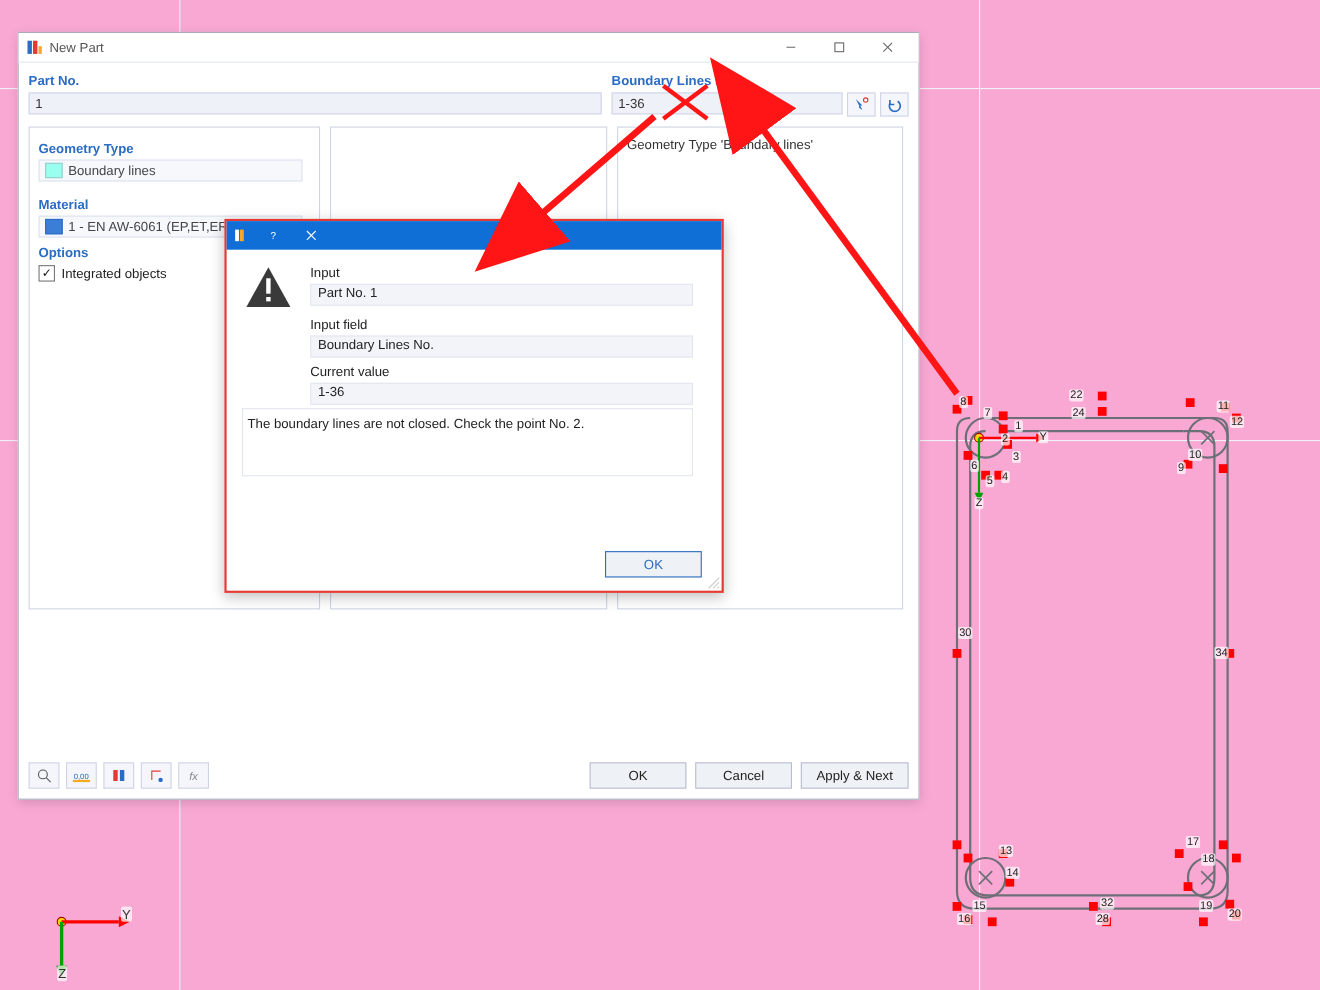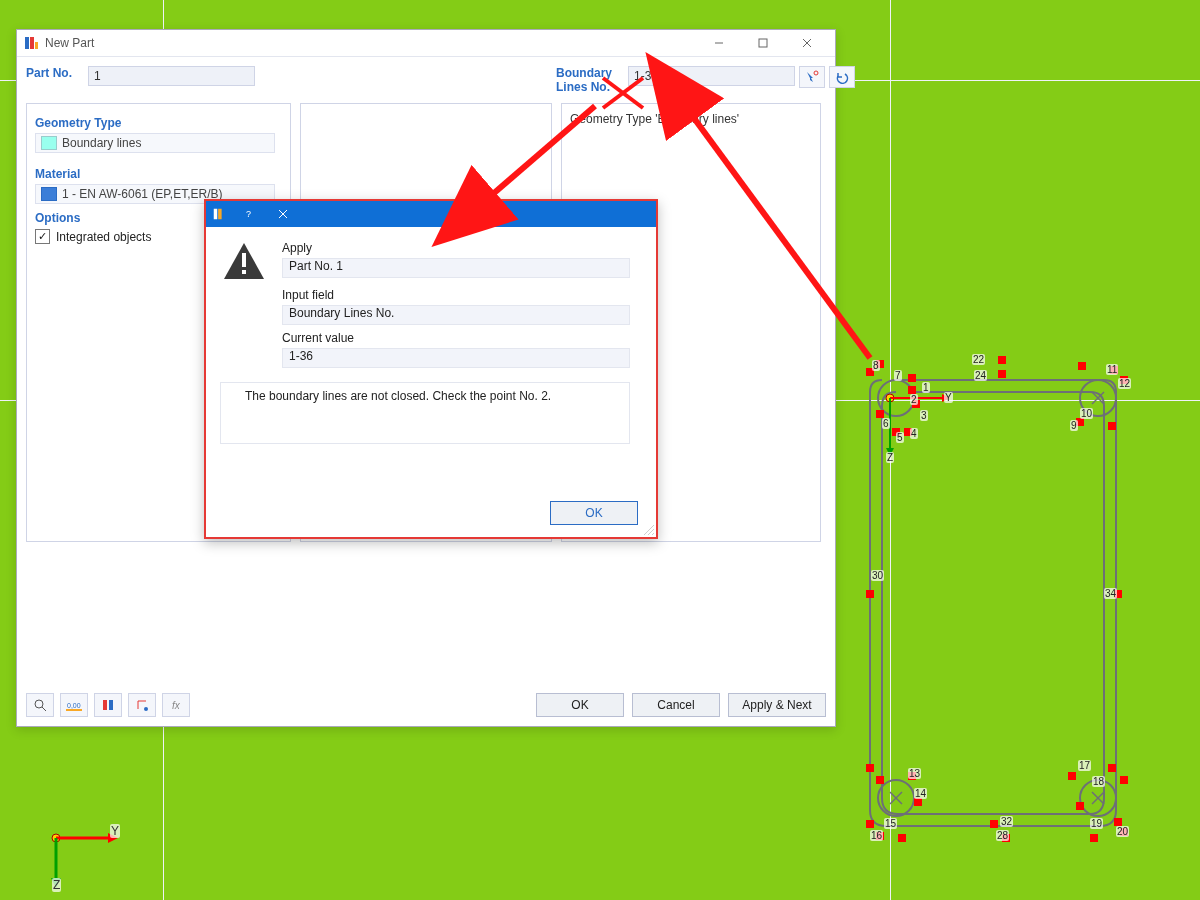--- a/index.html
+++ b/index.html
@@ -1,33 +1,33 @@
 <!DOCTYPE html>
 <html><head>
 <meta charset="utf-8">
 <style>
 html,body{margin:0;padding:0;width:1200px;height:900px;font-family:"Segoe UI",Tahoma,sans-serif;font-size:12px;color:#222;background:#fff;overflow:hidden}
-.canvas{position:relative;width:1200px;height:900px;background:#84cc16}
+.canvas{position:relative;width:1200px;height:900px;background:#f9a8d4}
 
 .gridline{position:absolute;background:#eef2f7}
 .gl-h0{left:0;right:0;top:80px;height:1px}
 .gl-v0{top:0;bottom:0;left:163px;width:1px}
 .gl-h1{left:0;right:0;top:400px;height:1px}
 .gl-v1{top:0;bottom:0;left:890px;width:1px}
 
 .dlg{position:absolute;left:16px;top:29px;width:820px;height:698px;background:#fff;border:1px solid #aab;box-shadow:0 3px 10px rgba(0,0,0,.15);box-sizing:border-box}
 .titlebar{display:flex;align-items:center;height:26px;padding:0 6px;background:#fff;border-bottom:1px solid #e3e6ef;color:#444}
 .titlebar .app-icon{width:16px;height:16px;margin-right:6px}
 .titlebar .ttl{flex:1;font-size:12px;color:#555}
 .winbtns{display:flex}
 .winbtn{width:44px;height:22px;display:flex;align-items:center;justify-content:center;color:#666}
 .winbtn svg{width:10px;height:10px}
 .body{padding:9px 9px 6px 9px}
 .row{display:flex;gap:9px}
-.field{display:flex;flex-direction:row;gap:16px}
+.field{display:flex;flex-direction:column;gap:4px}
 .lbl{color:#2b6cc4;font-weight:600}
 .inp{height:20px;border:1px solid #cfd4e6;background:#eef1f8;padding:0 5px;font-size:12px;color:#333;box-sizing:border-box}
 .inp.light{background:#eef1f8}
 .iconbtn{width:24px;height:20px;border:1px solid #cfd4e6;background:#f4f6fb;display:flex;align-items:center;justify-content:center}
 .tabs{display:flex;margin-top:10px;border-bottom:1px solid #cfd4e6}
 .tab{padding:4px 12px;border:1px solid #cfd4e6;border-bottom:none;background:#f3f5fb;margin-right:-1px;color:#2b6cc4;position:relative;top:1px}
 .tab.active{background:#fff;color:#222;border-bottom:1px solid #fff}
 .panels{display:flex;margin-top:9px;gap:9px}
 .panel{border:1px solid #cfd4e6;background:#fff;box-sizing:border-box}
 .panel.left{width:265px;height:439px;padding:8px}
@@ -54,21 +54,21 @@
 .modal .mtb{height:26px;background:#0f6fd6;color:#fff;display:flex;align-items:center;padding:0 6px}
 .modal .mtb .app-icon{width:14px;height:14px;margin-right:6px}
 .modal .mtb .t{flex:1;font-size:12px}
 .modal .mtb .wb{width:34px;height:22px;display:flex;align-items:center;justify-content:center;color:#fff}
 .modal .mtb .wb svg{width:10px;height:10px}
 .modal .mbody{padding:12px 14px;position:relative;height:calc(100% - 26px);box-sizing:border-box}
 .warn-icon{position:absolute;left:16px;top:14px}
 .mfields{margin-left:62px}
 .mlbl{margin-top:2px;margin-bottom:3px}
 .mval{width:348px;height:20px;border:1px solid #e3e6ef;background:#f2f4fa;padding:0 6px;display:flex;align-items:flex-start;box-sizing:border-box}
-.mmsg{margin-top:14px;width:410px;height:62px;border:1px solid #e3e6ef;padding:6px 24px;box-sizing:border-box}
+.mmsg{margin-top:3px;width:410px;height:62px;border:1px solid #e3e6ef;padding:6px 4px;box-sizing:border-box}
 .okbtn{position:absolute;right:18px;bottom:12px;width:86px;height:22px;border:1px solid #2b6cc4;background:#eef1f5;display:flex;align-items:center;justify-content:center;color:#2b6cc4;font-size:12px}
 .resize{position:absolute;right:2px;bottom:2px;width:12px;height:12px;opacity:.4}
 
 .annot{position:absolute;pointer-events:none}
 
 .sketch{position:absolute;left:852px;top:340px;width:300px;height:520px}
 .gn{position:absolute;font-size:10px;color:#222;background:rgba(255,255,255,.7);padding:0 1px;border-radius:2px}
 
 .gizmo{position:absolute;left:38px;top:822px}
 </style>
@@ -220,21 +220,21 @@
           </svg>
         </div>
     </div>
     <div class="mbody">
       <svg class="warn-icon" width="44" height="40" viewBox="0 0 44 40">
         <path d="M22 2 L42 38 L2 38 Z" fill="#3a3a3a"></path>
         <rect x="20" y="12" width="4" height="14" fill="#fff"></rect>
         <rect x="20" y="29" width="4" height="4" fill="#fff"></rect>
       </svg>
       <div class="mfields">
-        <div class="mlbl">Apply</div>
+        <div class="mlbl">Input</div>
         <div class="mval">
             <span>Part No. 1</span>
           </div>
         <div class="mlbl" style="margin-top:10px">Input field</div>
         <div class="mval">
             <span>Boundary Lines No.</span>
           </div>
         <div class="mlbl" style="margin-top:6px">Current value</div>
         <div class="mval">
             <span>1-36</span>

